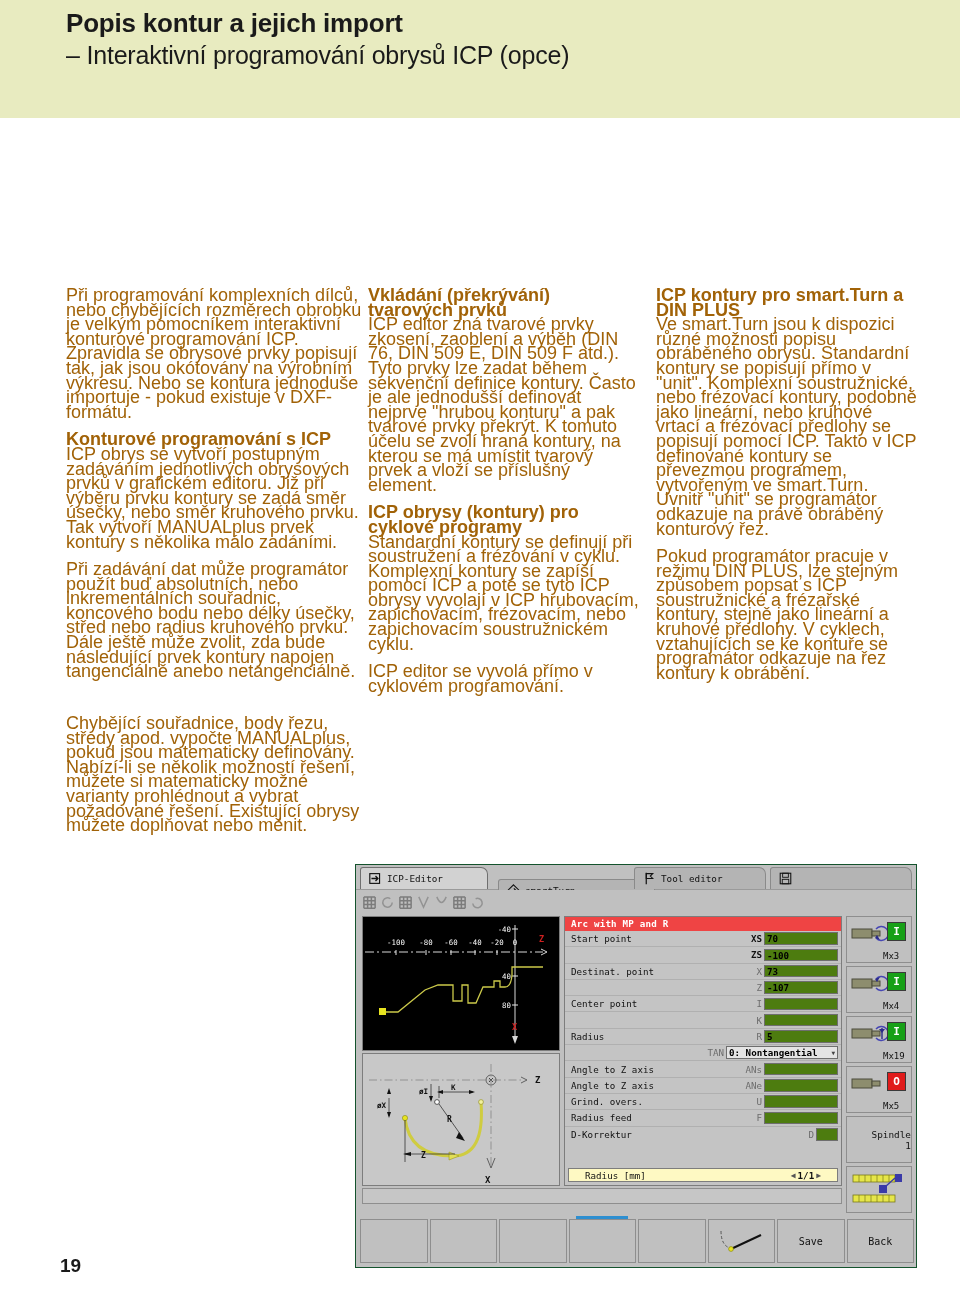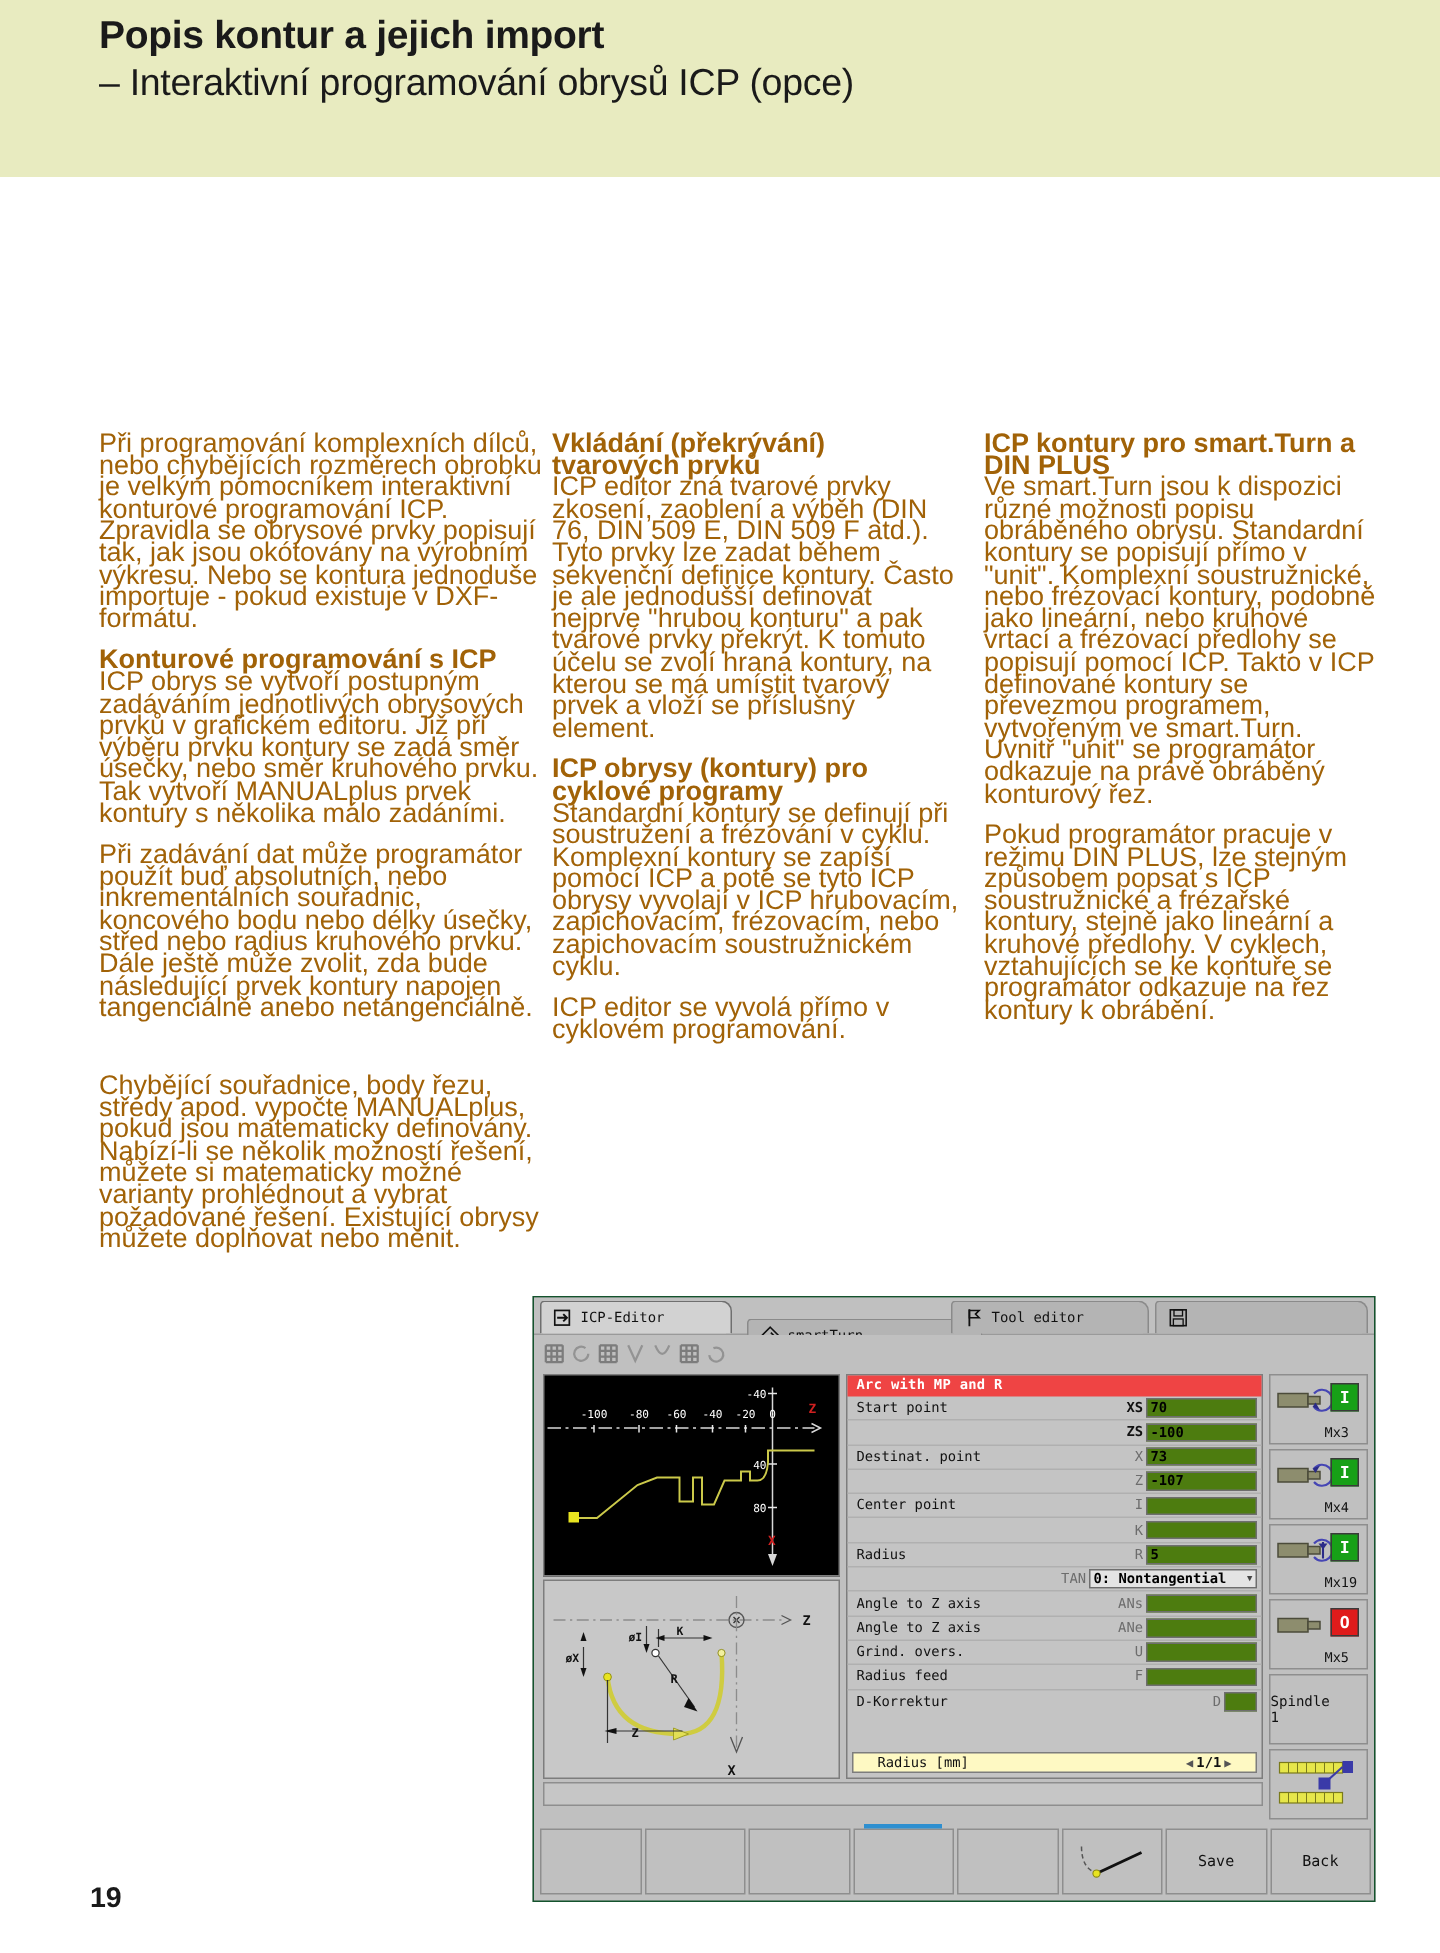--- a/index.html
+++ b/index.html
@@ -152,21 +152,21 @@
   .mx-btn .lamp {
     position:absolute; right:5px; top:5px; width:19px; height:19px;
     border:1px solid #3a3a3a;
     display:flex; align-items:center; justify-content:center;
     font-size:11px; font-weight:bold; color:#fff;
   }
   .lamp.green { background:#17a017; }
   .lamp.red { background:#e01b1b; }
   .spindle-btn {
     width:66px; height:47px; background:#c0c0c0; border:1px solid #8e8e8e;
-    display:flex; flex-direction:column; align-items:flex-start; justify-content:center;
+    display:flex; flex-direction:column; align-items:flex-end; justify-content:center;
     font-size:9.4px; color:#111; margin-bottom:3px;
   }
   .tool-btn {
     width:66px; height:47px; background:#c0c0c0; border:1px solid #8e8e8e;
     position:relative; overflow:hidden;
   }
 
   
   #cnc-bottomstrip {
     position:absolute; left:6px; top:323px; width:480px; height:16px;

